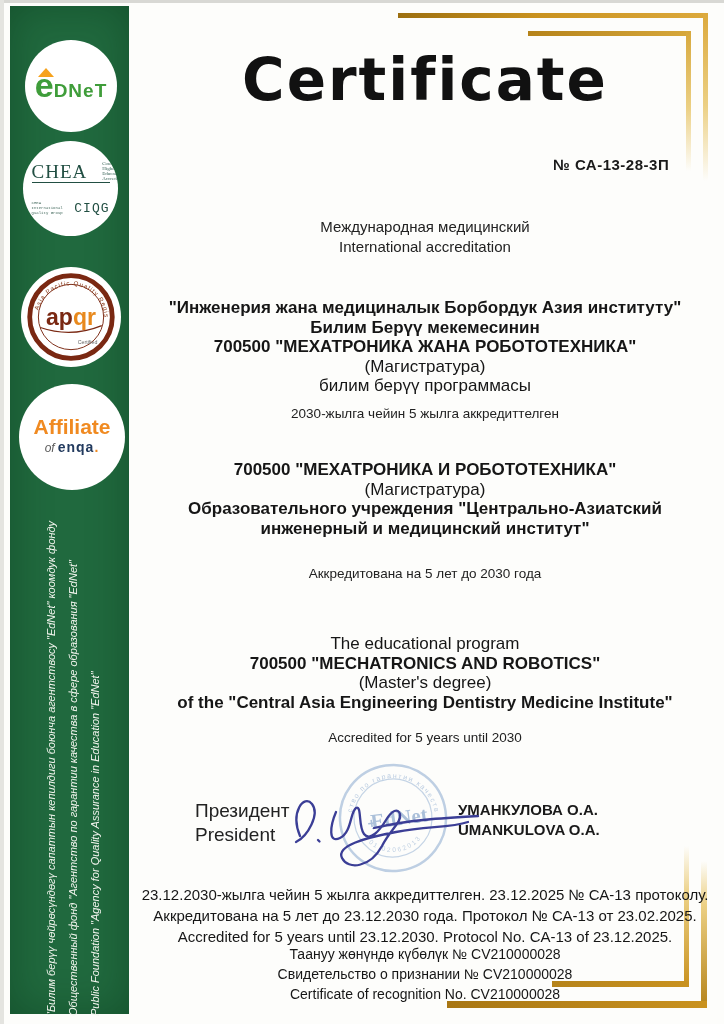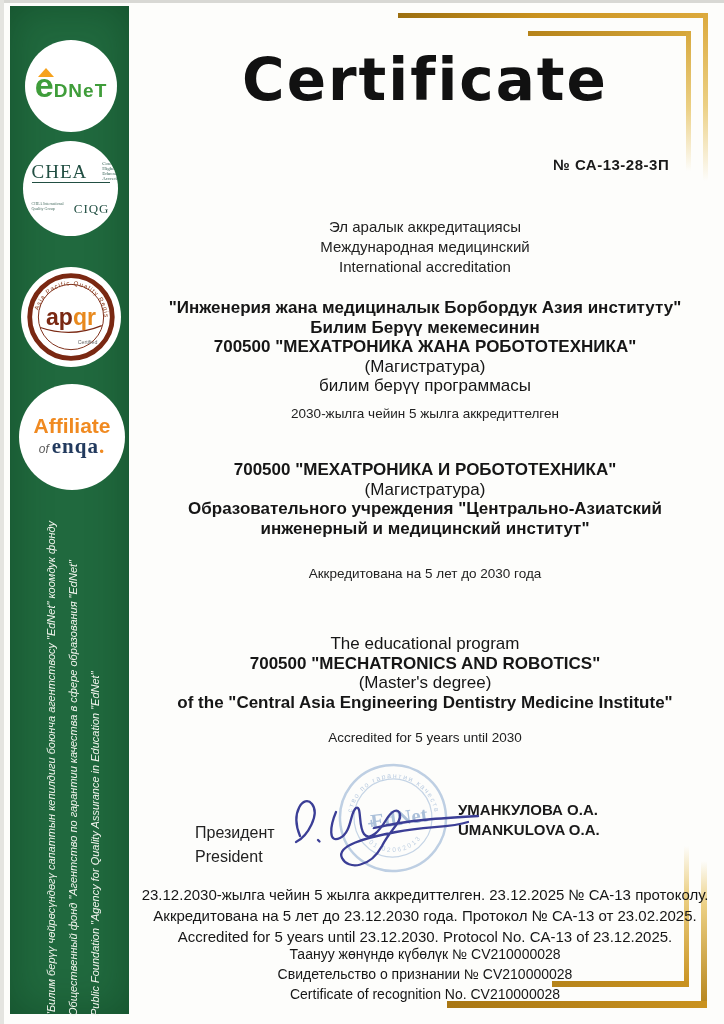--- a/index.html
+++ b/index.html
@@ -26,29 +26,29 @@
   .ednet-mountain{position:absolute;left:3px;top:-2px;width:0;height:0;
       border-left:8px solid transparent;border-right:8px solid transparent;
       border-bottom:9px solid #f6a21c;}
   .ednet-rest{font-size:19px;font-weight:bold;color:#3f9d3a;letter-spacing:1px;}
 
   
   .chea{width:78px;color:#224f43;font-family:"Liberation Serif",serif;}
   .chea-top{display:flex;align-items:flex-end;gap:15px;border-bottom:1px solid #224f43;padding-bottom:1px;}
   .chea-word{font-size:19px;letter-spacing:1px;line-height:18px;}
   .chea-side{font-size:5px;line-height:5px;color:#356054;width:26px;}
-  .chea-bottom{display:flex;justify-content:space-between;align-items:flex-start;margin-top:18px;}
+  .chea-bottom{display:flex;justify-content:space-between;align-items:flex-start;margin-top:18px;font-family:Liberation Mono, monospace;}
   .chea-tiny{font-size:4px;color:#4a6f63;line-height:5px;width:34px;}
   .chea-ciqg{font-size:13px;letter-spacing:1px;}
 
   
   .enqa{text-align:center;line-height:20px;}
   .enqa-affiliate{color:#f08a21;font-size:21px;font-weight:bold;}
   .enqa-of{color:#5a5a5a;font-size:12px;font-style:italic;margin-right:3px;}
-  .enqa-word{color:#223a5e;font-size:21px;font-weight:bold;letter-spacing:1px;font-family:Liberation Serif, serif;}
+  .enqa-word{color:#223a5e;font-size:14px;font-weight:bold;letter-spacing:1px;}
   .enqa-dot{color:#f08a21;}
 
   
   .vert-wrap{left:-197px;top:717px;width:520px;height:66px;transform:rotate(-90deg);}
   .vert-line{font-size:11px;line-height:22px;color:#f2f5ee;font-style:italic;white-space:nowrap;}
 
   
   .gold{position:absolute;}
   .g-th-o{left:398px;top:13px;width:310px;height:5px;background:linear-gradient(90deg,#9c6f10,#c9921f 45%,#dca93c);}
   .g-tv-o{left:703px;top:13px;width:5px;height:168px;background:linear-gradient(#dca93c,#ecd084 55%,rgba(236,208,132,0));}
@@ -69,21 +69,21 @@
   .ky-block{top:298px;}
   .ru-block{top:460px;}
   .en-block{top:634px;}
   .b{font-weight:bold;}
   .note{font-size:13.5px;color:#222;}
   .ky-note{top:406px;}
   .ru-note{top:566px;}
   .en-note{top:730px;text-align:center;}
 
   
-  .role{left:195px;font-size:16px;color:#222;text-align:center;margin-top:24px;}
+  .role{left:195px;font-size:19px;color:#222;text-align:center;}
   .role-ky{top:800px;} .role-en{top:824px;}
   .name{left:458px;font-size:15px;font-weight:bold;text-align:left;}
   .name-ky{top:801px;} .name-en{top:821px;}
   .stamp-box{left:337px;top:762px;width:112px;height:112px;transform:rotate(-8deg);opacity:.85;}
   .sig-box{left:278px;top:778px;width:215px;height:92px;}
 
   .proto-block{top:884px;font-size:15px;line-height:21px;color:#161616;}
   .recog-block{top:944px;font-size:14px;line-height:20px;color:#161616;}
 </style>
 </head>
@@ -153,21 +153,20 @@
 <div class="gold g-bh-i"></div>
 <div class="gold g-bv-o"></div>
 <div class="gold g-bh-o"></div>
 
 <div class="abs col title-block">
   <div>Certificate</div>
 </div>
 <div class="abs cert-no">№ СА-13-28-3П</div>
 
 <div class="abs col intl-block">
-  <div>Эл аралык аккредитациясы</div>
   <div>Международная медицинский</div>
   <div>International accreditation</div>
 </div>
 
 <div class="abs col blk ky-block">
   <div class="b">"Инженерия жана медициналык Борбордук Азия институту"</div>
   <div class="b">Билим Берүү мекемесинин</div>
   <div class="b">700500 "МЕХАТРОНИКА ЖАНА РОБОТОТЕХНИКА"</div>
   <div>(Магистратура)</div>
   <div>билим берүү программасы</div>

